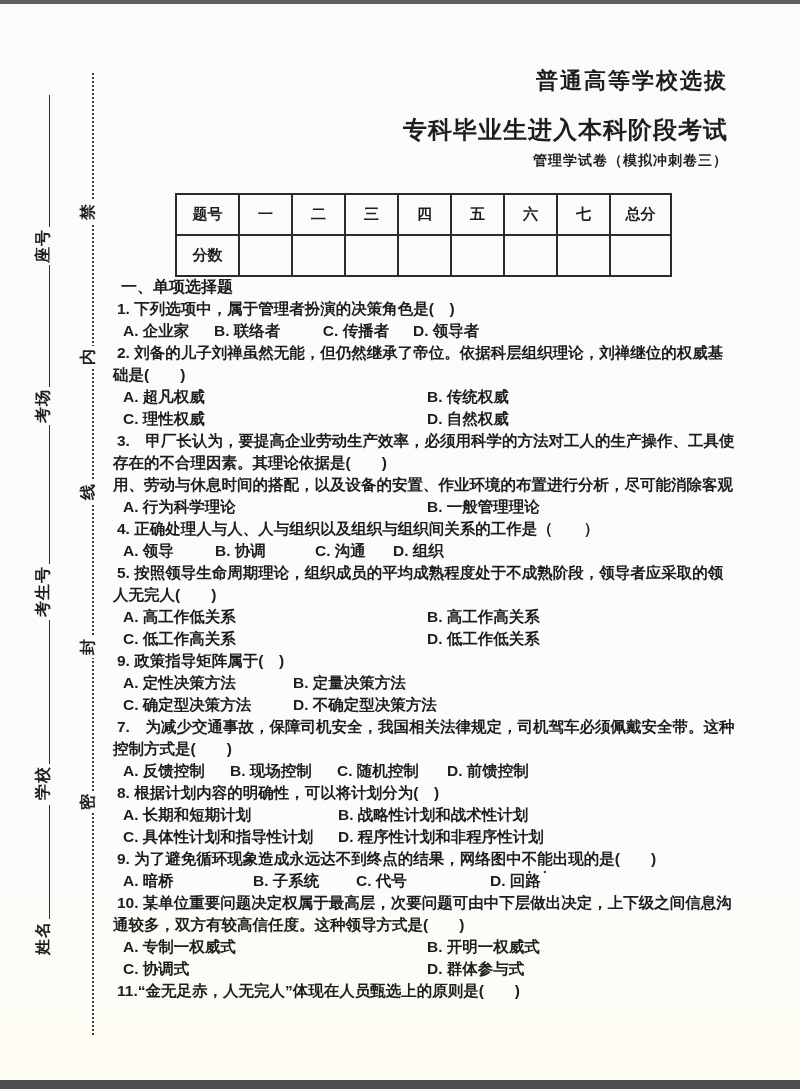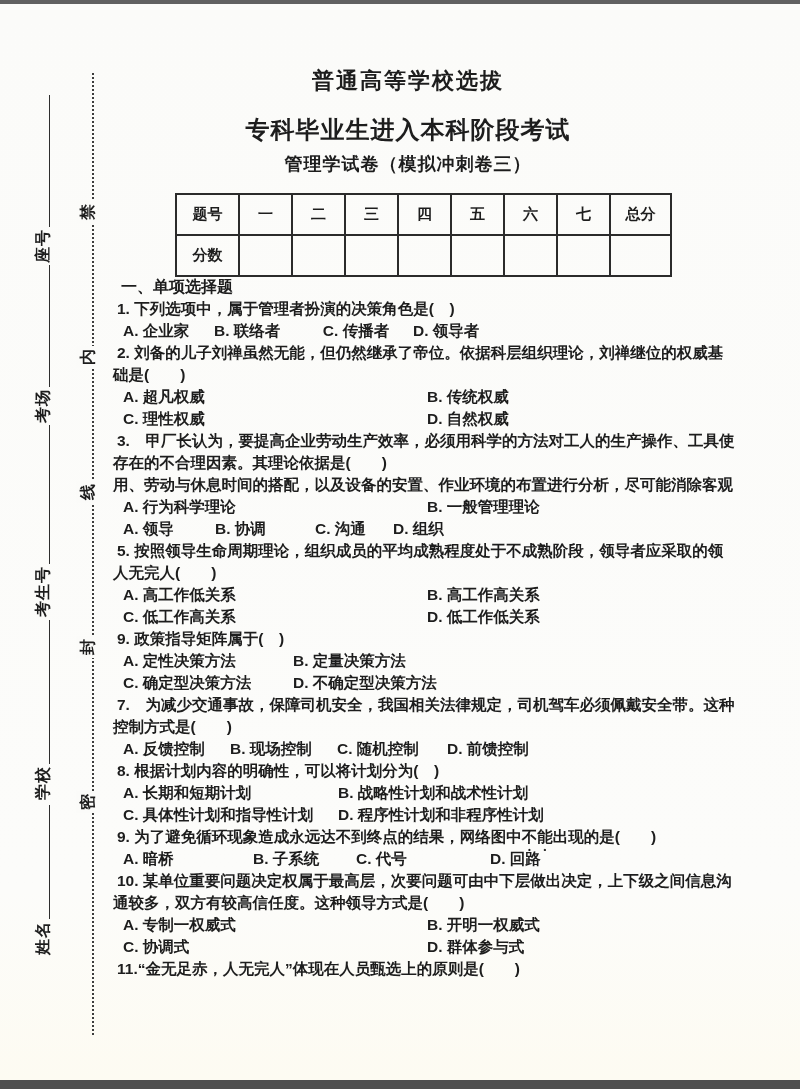--- a/index.html
+++ b/index.html
@@ -28,24 +28,24 @@
 
   .seal-line{position:absolute;left:92px;top:73px;width:2px;height:962px;
     border-left:2.4px dotted #3c3c3c;}
   .seal-char{
     position:absolute;left:77px;width:22px;height:24px;line-height:24px;
     text-align:center;font-size:16px;font-weight:700;
     background:#fbfbf9;transform:rotate(-90deg);
   }
 
   
-  .title-box{position:absolute;left:108px;width:600px;text-align:center;font-weight:700;}
+  .title-box{position:absolute;left:128px;width:600px;text-align:right;font-weight:700;}
   .t1{top:66px;font-size:22px;letter-spacing:2px;}
   .t2{top:114px;font-size:24px;letter-spacing:1px;}
-  .t3{top:152px;font-size:18px;letter-spacing:1px;}
+  .t3{top:152px;font-size:14px;letter-spacing:1px;}
 
   
   table.score{
     position:absolute;left:175px;top:193px;width:477px;height:78px;
     border-collapse:collapse;table-layout:fixed;
   }
   table.score td{
     border:2px solid #2b2b2b;text-align:center;vertical-align:middle;
     font-size:15px;font-weight:600;height:39px;padding:0;
   }
@@ -169,20 +169,21 @@
     </div>
 
     <div class="line stem">3.　甲厂长认为，要提高企业劳动生产效率，必须用科学的方法对工人的生产操作、工具使</div>
     <div class="line cont">存在的不合理因素。其理论依据是(　　)</div>
     <div class="line cont">用、劳动与休息时间的搭配，以及设备的安置、作业环境的布置进行分析，尽可能消除客观</div>
     <div class="line orow r-2col">
       <span>A. 行为科学理论</span>
       <span>B. 一般管理理论</span>
     </div>
 
+    <div class="line stem">4. 正确处理人与人、人与组织以及组织与组织间关系的工作是（　　）</div>
     <div class="line orow r-q4">
       <span>A. 领导</span>
       <span>B. 协调</span>
       <span>C. 沟通</span>
       <span>D. 组织</span>
     </div>
 
     <div class="line stem">5. 按照领导生命周期理论，组织成员的平均成熟程度处于不成熟阶段，领导者应采取的领</div>
     <div class="line cont">人无完人(　　)</div>
     <div class="line orow r-2col">

